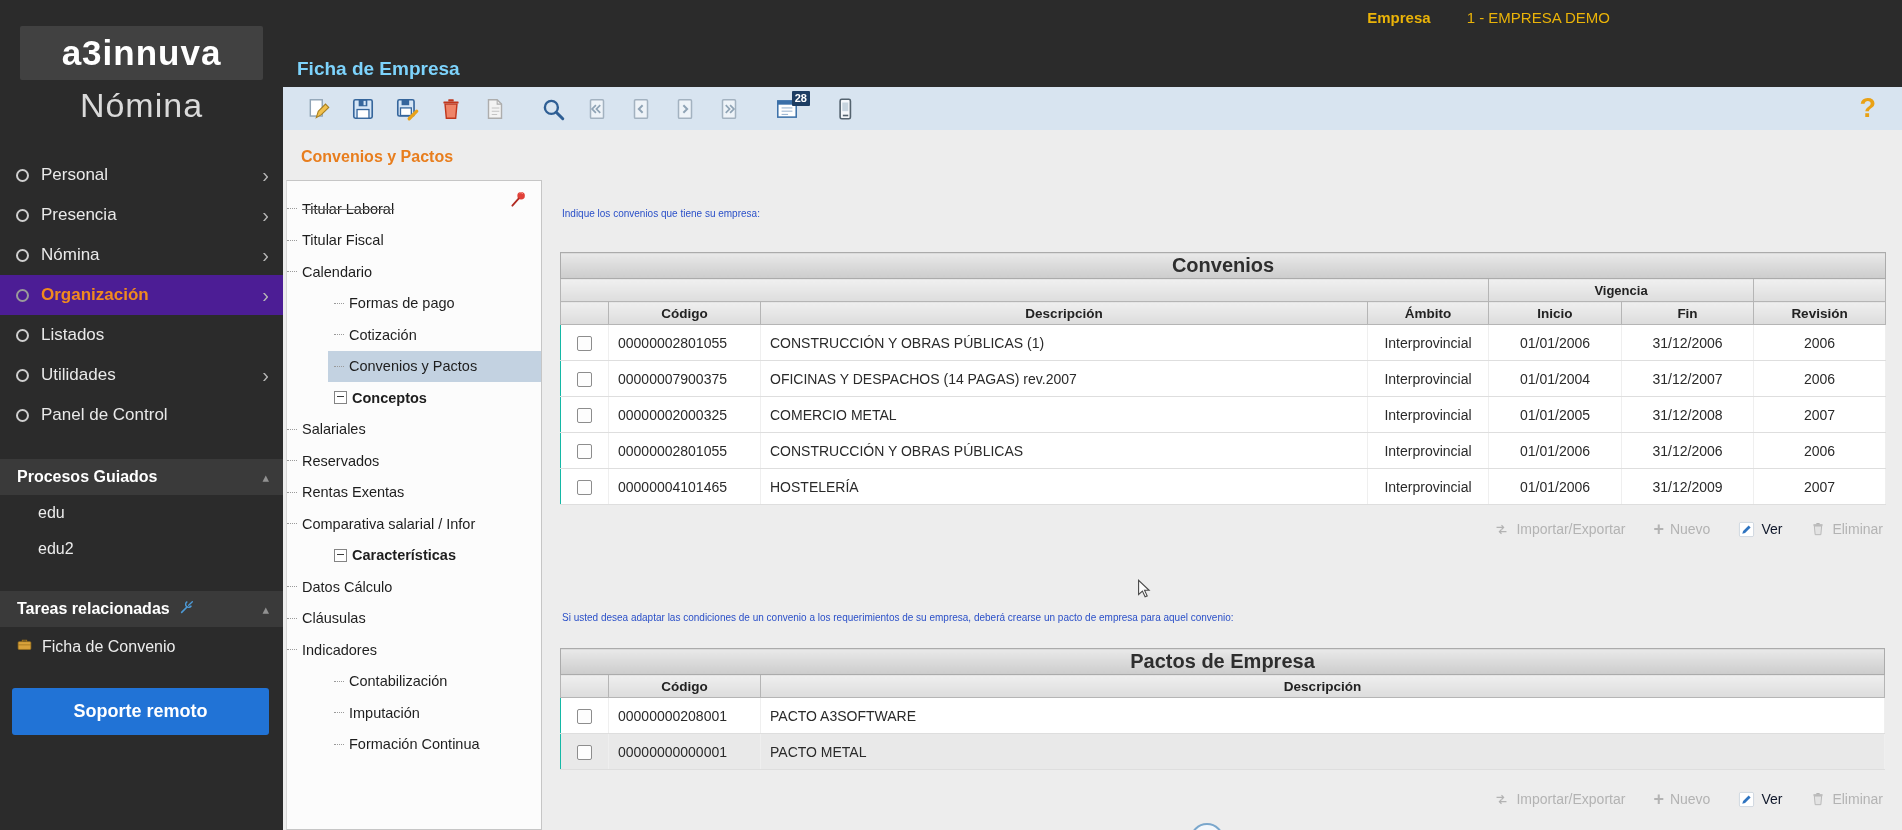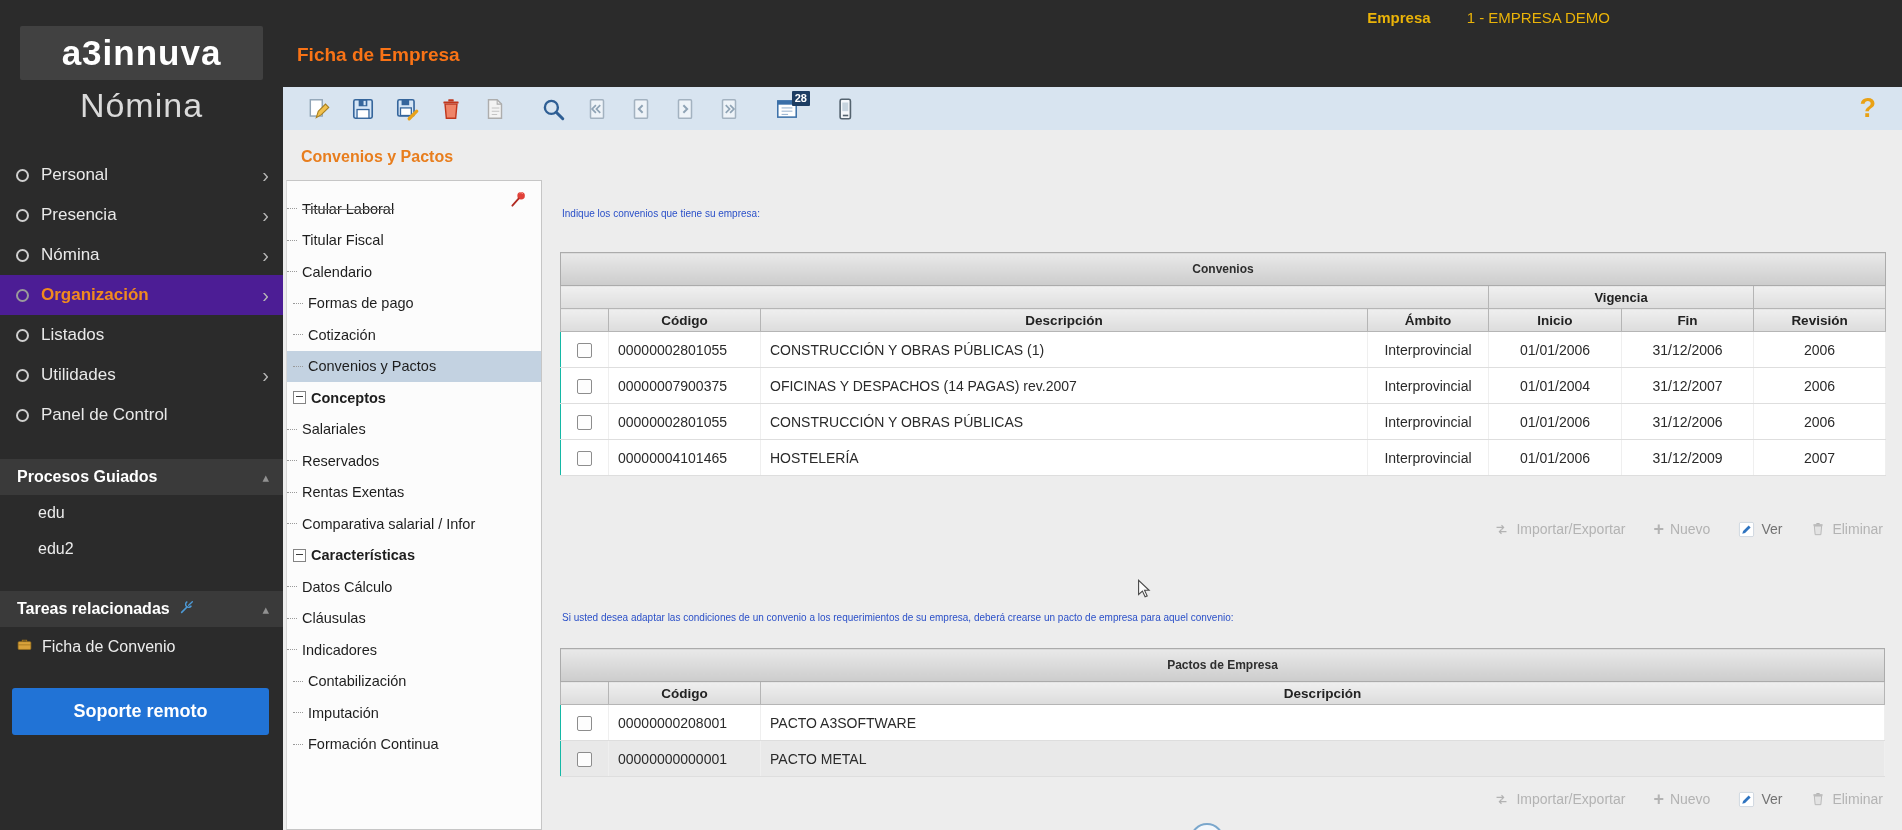--- a/index.html
+++ b/index.html
@@ -23,67 +23,67 @@
   .shead{display:flex;align-items:center;gap:9px;background:#3a3a3a;height:36px;padding:0 14px 0 17px;font-size:16px;font-weight:bold;color:#fff;margin-top:24px;}
   .shead .collapse{margin-left:auto;color:#919191;font-size:13px;}
   .sitem{display:flex;align-items:center;gap:9px;padding:9px 14px 9px 38px;font-size:16px;color:#ececec;}
   .sitem.withicon{padding-left:16px;}
   .remote-btn{margin:22px 14px 0 12px;background:#2173d6;color:#fff;font-size:18px;font-weight:bold;text-align:center;padding:13px 0;border-radius:3px;cursor:pointer;}
   
   .main{position:absolute;left:283px;top:0;right:0;bottom:0;}
   .dark-head{position:relative;height:87px;background:#2b2b2b;}
   .topbar{position:absolute;top:9px;left:0;right:0;display:flex;justify-content:flex-end;padding-right:292px;gap:36px;color:#eab308;font-size:15px;}
   .topbar .lab{font-weight:bold;}
-  .page-title{position:absolute;left:14px;bottom:21px;color:#f97316;font-size:19px;font-weight:bold;}
+  .page-title{position:absolute;left:14px;bottom:7px;color:#7dd3fc;font-size:19px;font-weight:bold;}
   .toolbar{display:flex;align-items:center;height:43px;background:#d8e4f0;border-bottom:1px solid #b9c6d4;padding-left:22px;gap:16px;}
   .tico{position:relative;width:28px;height:28px;background:none;border:0;padding:1px;cursor:pointer;}
   .tico svg{width:26px;height:26px;display:block;}
   .tico.sep{margin-left:14px;}
   .badge{position:absolute;top:-4px;right:-9px;background:#1d3d63;color:#fff;font-size:11px;font-weight:bold;padding:1px 3px;border-radius:1px;line-height:1.2;}
   .help{margin-left:auto;margin-right:26px;color:#e9a115;font-size:27px;font-weight:bold;cursor:pointer;}
   .content{position:absolute;top:130px;left:0;right:0;bottom:0;background:#ededed;}
   .sec-heading{position:absolute;left:18px;top:18px;color:#e87e1e;font-size:16px;font-weight:bold;}
   
   .tree-panel{position:absolute;left:3px;top:50px;width:256px;bottom:0;background:#fcfcfc;border:1px solid #c6c6c6;border-left-color:#d8d8d8;box-sizing:border-box;}
   .pin{position:absolute;top:8px;right:12px;width:20px;height:20px;cursor:pointer;background:none;border:0;padding:0;}
   .tree{margin-top:12px;font-size:14.5px;color:#1e1e1e;}
   .titem{position:relative;display:flex;align-items:center;height:31.5px;cursor:default;white-space:nowrap;overflow:hidden;}
   .titem .dash{display:inline-block;width:10px;border-top:1px dotted #9a9a9a;margin-right:5px;flex:0 0 auto;}
-  .titem.lvl0{padding-left:6px;}
+  .titem.lvl0{padding-left:6px;margin-left:41px;}
   .titem.lvl1{}
   .titem.sel{background:#c3d2e1;}
   .titem.bold .tlabel{font-weight:bold;}
   .titem.struck .tlabel{text-decoration:line-through;text-decoration-color:#6e6e6e;}
   .minusbox{position:relative;width:11px;height:11px;border:1px solid #848484;background:#fff;margin-right:5px;flex:0 0 auto;}
   .minusbox::after{content:"";position:absolute;left:2px;right:2px;top:4px;border-top:1px solid #3c3c3c;}
   
   .rz{position:absolute;left:277px;top:0;right:17px;bottom:0;}
   .instr{position:absolute;left:2px;color:#2b50c8;font-size:10px;white-space:nowrap;}
   .i1{top:78px;}
   .i2{top:482px;}
   .tblwrap{position:absolute;left:0;right:0;}
   .t1{top:122px;}
   .t2{top:518px;}
   table.grid{width:100%;border-collapse:collapse;background:#fff;border:1px solid #a9a9a9;table-layout:fixed;}
   table.grid th,table.grid td{box-sizing:border-box;overflow:hidden;white-space:nowrap;}
-  .ttl th{height:33px;background:linear-gradient(#e9e9e9,#cccccc);font-size:12px;font-weight:bold;color:#2e2e2e;border:1px solid #ababab;}
+  .ttl th{height:26px;background:linear-gradient(#e9e9e9,#cccccc);font-size:20px;font-weight:bold;color:#2e2e2e;border:1px solid #ababab;}
   .sub th{height:23px;background:linear-gradient(#f0f0f0,#dddddd);font-size:13px;font-weight:bold;border:1px solid #b5b5b5;text-align:center;}
   .cols th{height:23px;background:linear-gradient(#efefef,#dcdcdc);font-size:13.5px;font-weight:bold;border:1px solid #b5b5b5;text-align:center;}
   tr.data{height:36px;}
   tr.data td{border-bottom:1px solid #dedede;border-left:1px solid #14b8a6;border-right:1px solid #efefef;font-size:14px;color:#2a2a2a;}
   tr.data.alt td{background:#e9e9e9;}
   td.ck,th.ck{text-align:center;}
   td.l{text-align:left;padding-left:9px;}
   td.c{text-align:center;}
   input[type="checkbox"]{appearance:none;-webkit-appearance:none;width:15px;height:15px;border:1px solid #8d8d8d;border-radius:2px;background:#fdfdfd;margin:0;vertical-align:middle;cursor:pointer;}
   .actions{position:absolute;right:2px;display:flex;align-items:center;gap:28px;font-size:14px;}
   .a1{top:390px;} .a2{top:660px;}
   .act{display:flex;align-items:center;gap:6px;background:none;border:0;padding:0;font-size:14px;font-family:inherit;cursor:pointer;}
   .act.dis{color:#b3b3b3;}
-  .act.en{color:#737373;}
+  .act.en{color:#0f172a;}
   .act .plus{font-size:18px;font-weight:bold;line-height:1;color:#b3b3b3;}
   .act svg{display:block;}
   
   .cursor{position:absolute;left:851px;top:448px;z-index:9;pointer-events:none;}
   .scroll-circle{position:absolute;left:907px;top:693px;width:30px;height:30px;border-radius:50%;border:2px solid #7aa7cc;background:#f3f7fb;cursor:pointer;}
 </style>
 </head>
 <body>
 
 <div id="screen">
@@ -395,20 +395,29 @@
               <td class="ck"><input type="checkbox" style=""></td>
               <td class="l">00000007900375</td>
               <td class="l">OFICINAS Y DESPACHOS (14 PAGAS) rev.2007</td>
               <td class="c">Interprovincial</td>
               <td class="c">01/01/2004</td>
               <td class="c">31/12/2007</td>
               <td class="c">2006</td>
             </tr>
             <tr class="data">
               <td class="ck"><input type="checkbox" style=""></td>
+              <td class="l">00000002000325</td>
+              <td class="l">COMERCIO METAL</td>
+              <td class="c">Interprovincial</td>
+              <td class="c">01/01/2005</td>
+              <td class="c">31/12/2008</td>
+              <td class="c">2007</td>
+            </tr>
+            <tr class="data">
+              <td class="ck"><input type="checkbox" style=""></td>
               <td class="l">00000002801055</td>
               <td class="l">CONSTRUCCIÓN Y OBRAS PÚBLICAS</td>
               <td class="c">Interprovincial</td>
               <td class="c">01/01/2006</td>
               <td class="c">31/12/2006</td>
               <td class="c">2006</td>
             </tr>
             <tr class="data">
               <td class="ck"><input type="checkbox" style=""></td>
               <td class="l">00000004101465</td>

